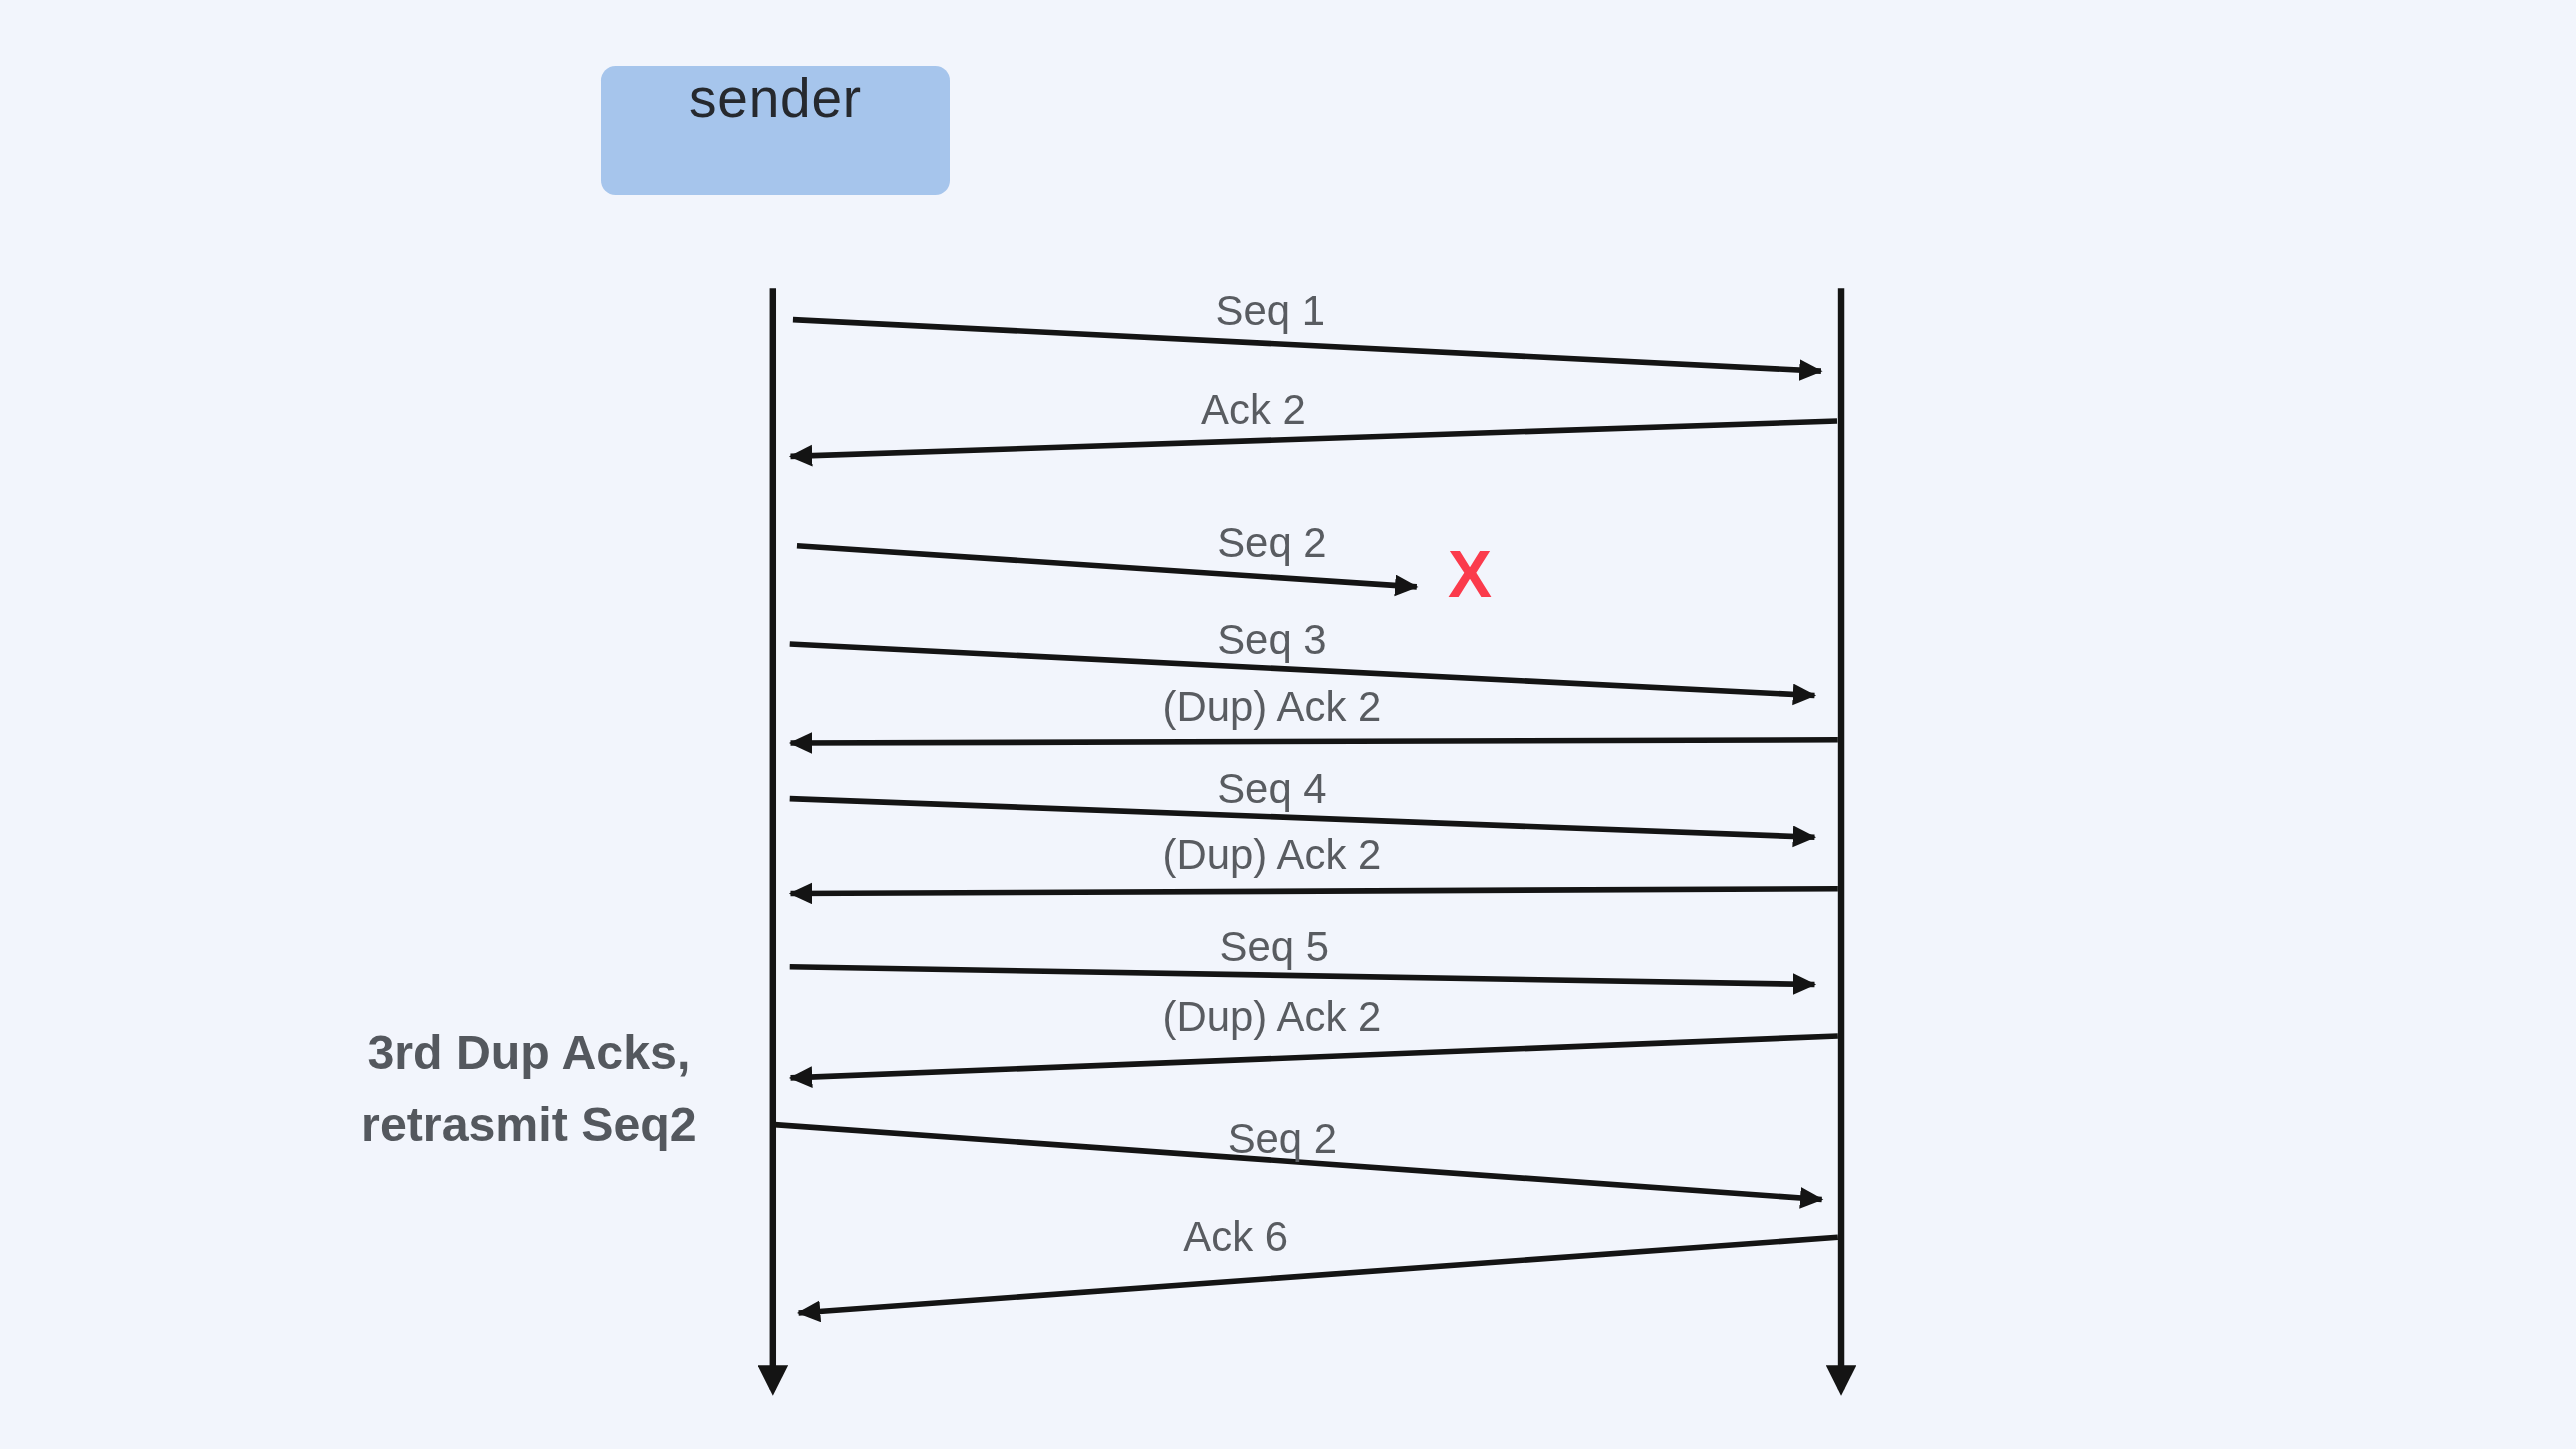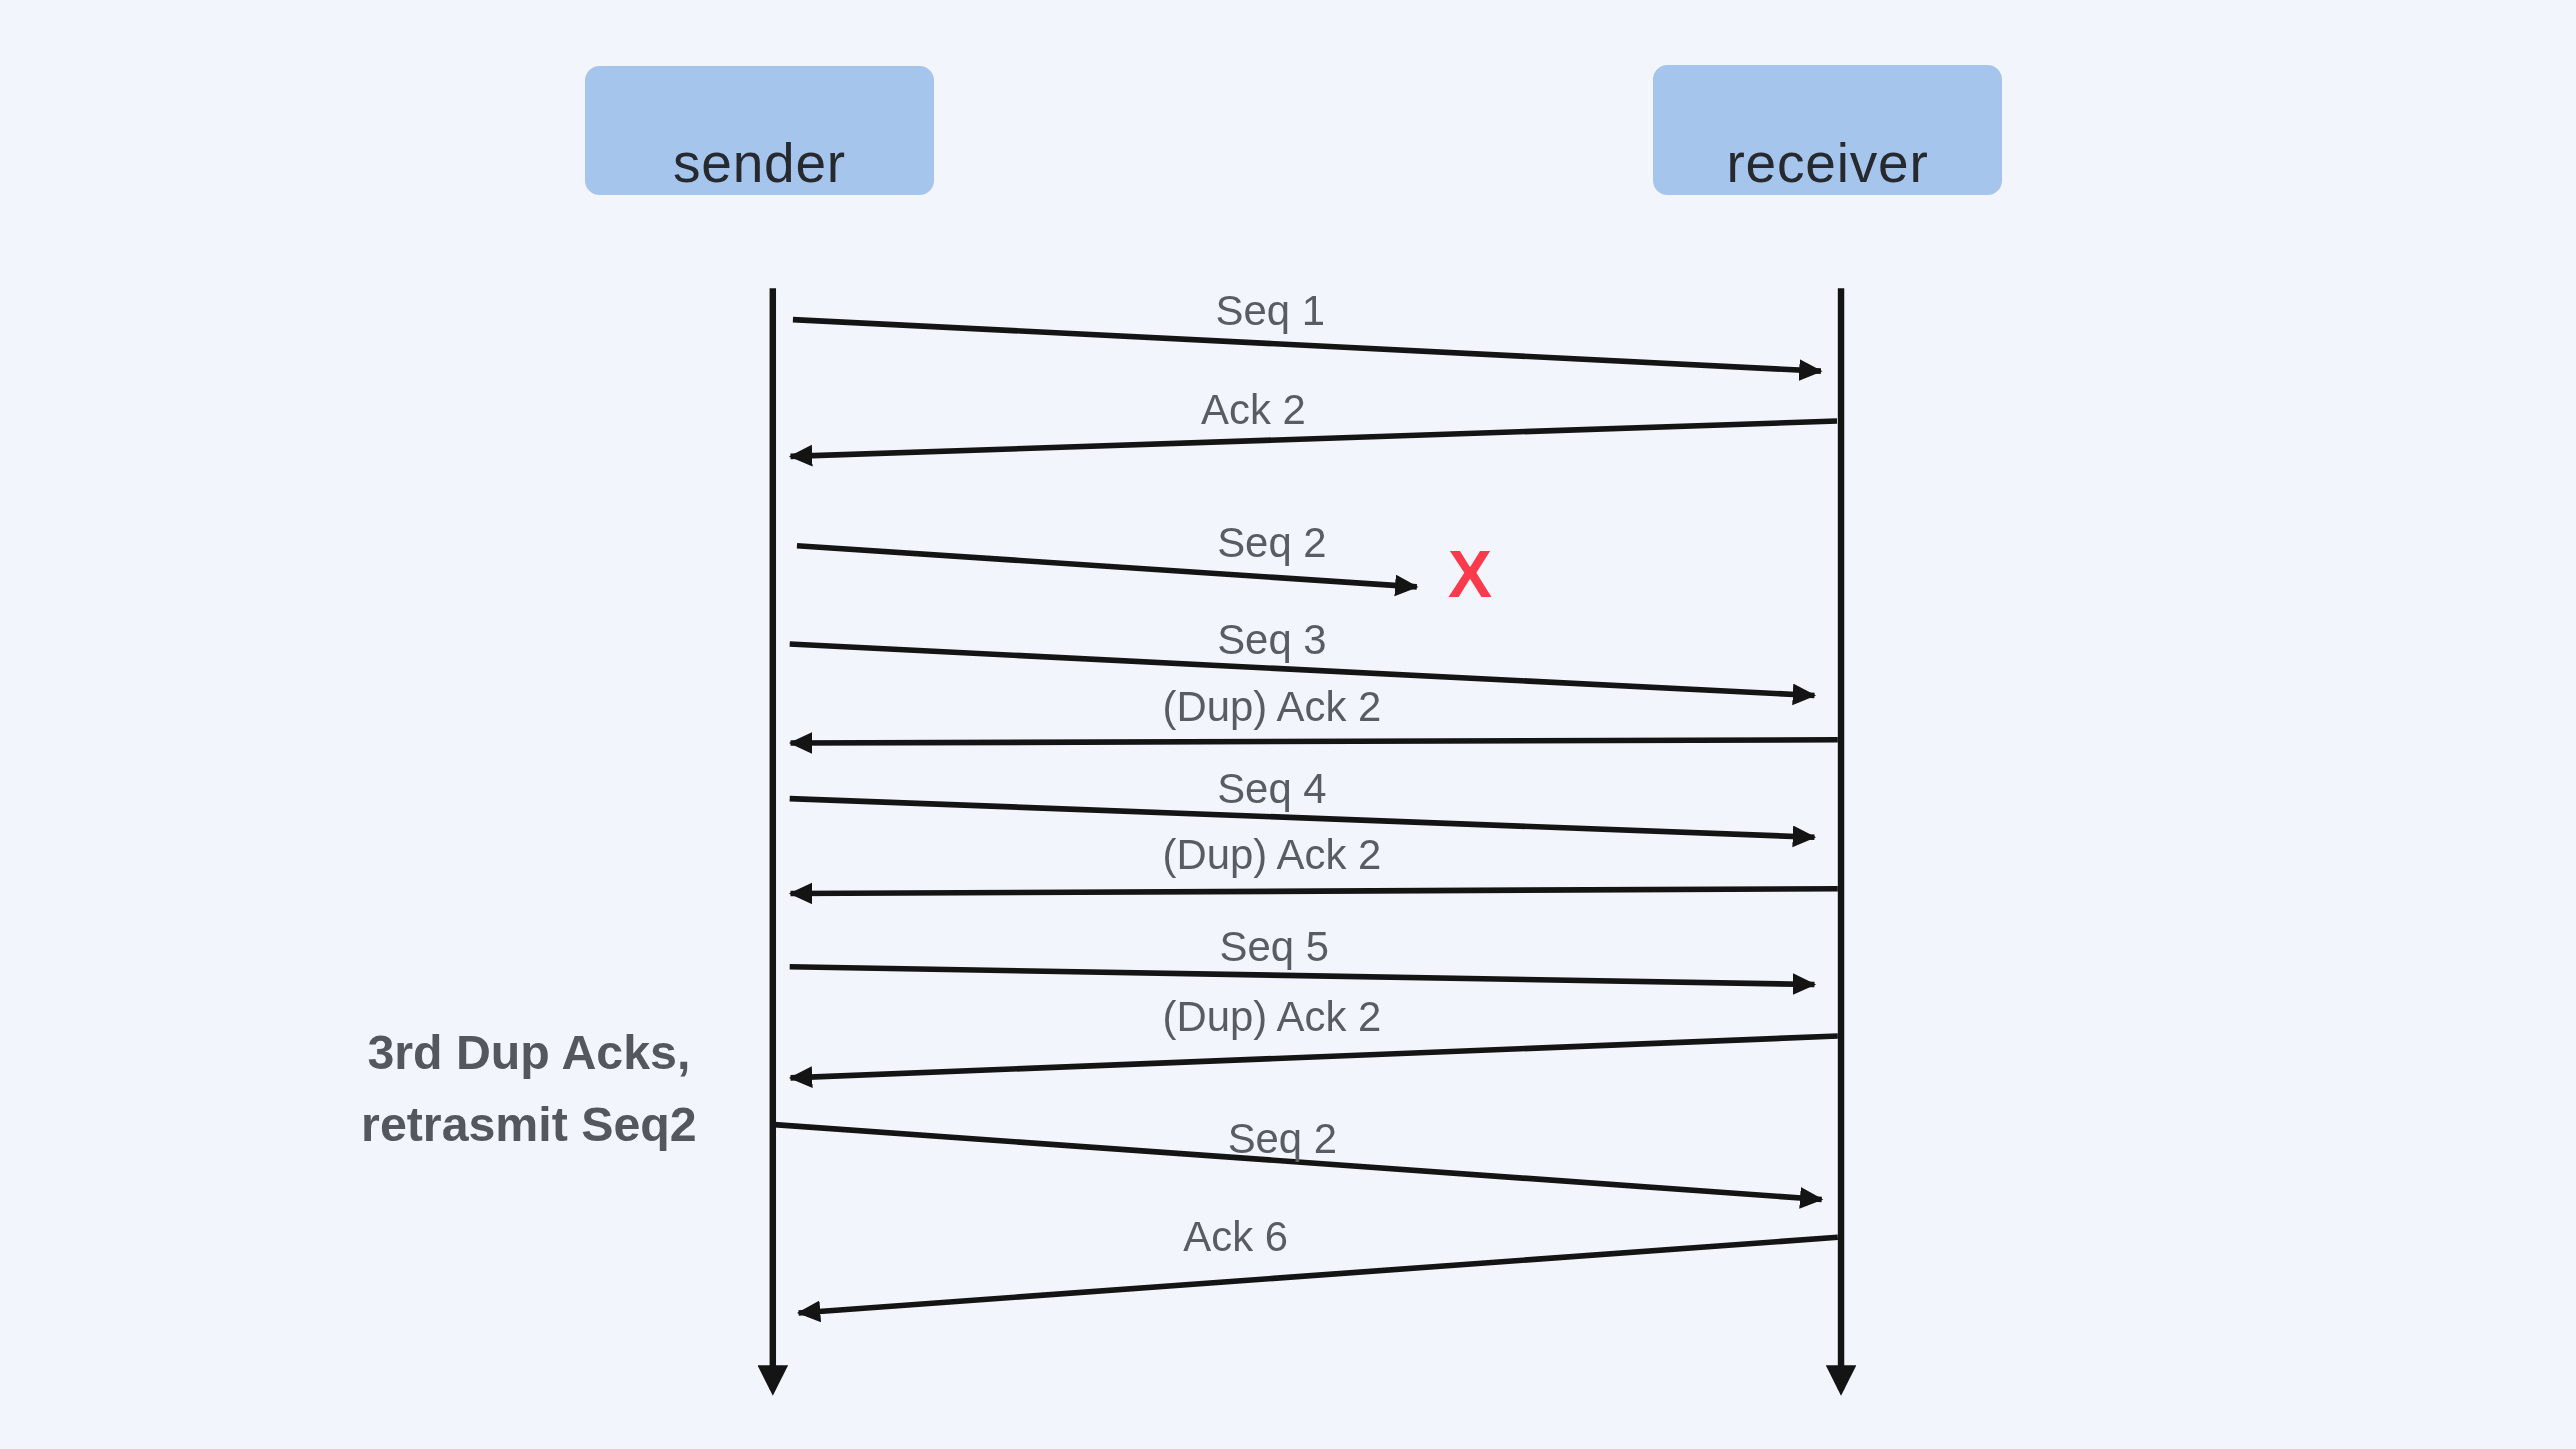--- a/index.html
+++ b/index.html
@@ -7,27 +7,28 @@
     position: relative;
     width: 2576px;
     height: 1449px;
     background: var(--background, #f2f5fc);
     font-family: "Liberation Sans", "DejaVu Sans", sans-serif;
     overflow: hidden;
   }
   .actor-box {
     position: absolute;
     display: flex;
-    align-items: flex-end;
+    align-items: flex-start;
     justify-content: center;
     background: var(--actor-fill, #a6c5ec);
     border-radius: 14.5px;
     color: var(--actor-text, #26292e);
     font-size: 55px;
     letter-spacing: 0.8px;
+    margin-left: 16px;
   }
   .actor-sender   { left: 585px;  top: 66px; width: 349px; height: 129px; }
   .actor-receiver { left: 1653px; top: 65px; width: 349px; height: 130px; }
   svg.layer { position: absolute; left: 0; top: 0; }
   .lifeline, .msg-line { stroke: var(--arrow, #141414); fill: none; }
   .lifeline { stroke-width: 8px; }
   .msg-line { stroke-width: 7px; }
   .arrowhead-fill { fill: var(--arrow, #141414); }
   .msg-label {
     fill: var(--message-text, #595c61);
@@ -49,23 +50,20 @@
 </style>
 </head>
 <body>
 
 <div class="stage">
 
   <div class="actor-box actor-sender">
     <span>sender</span>
   </div>
 
-  <div class="actor-box actor-receiver">
-    <span>receiver</span>
-  </div>
 
   <svg class="layer" width="2576" height="1449" viewBox="0 0 3200 1800">
     <defs>
       <marker id="mArrow" markerUnits="userSpaceOnUse" markerWidth="30" markerHeight="28" refX="27" refY="13.5" orient="auto">
         <path class="arrowhead-fill" d="M0,0 L29,13.5 L0,27 Z"></path>
       </marker>
       <marker id="mLife" markerUnits="userSpaceOnUse" markerWidth="40" markerHeight="38" refX="30" refY="19" orient="auto">
         <path class="arrowhead-fill" d="M0,0 L38,19 L0,38 Z"></path>
       </marker>
     </defs>

